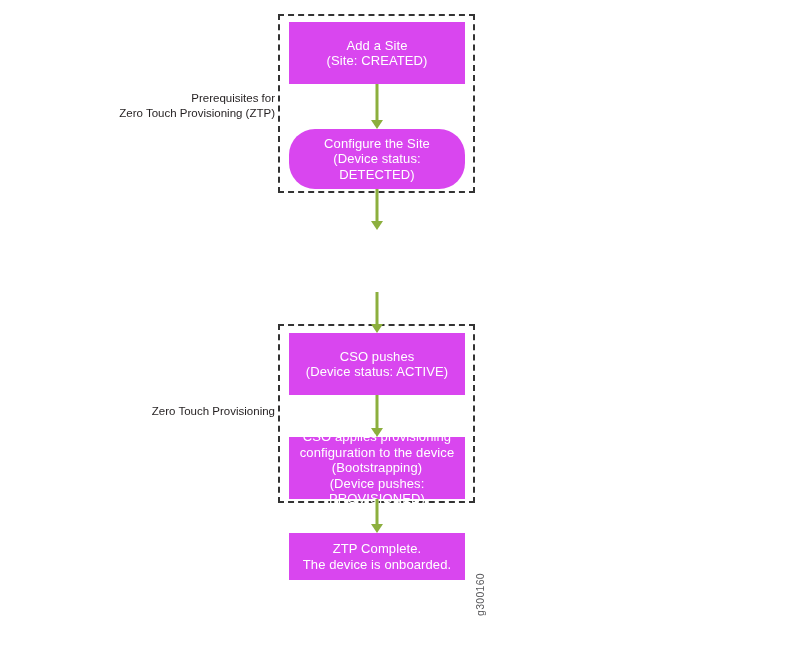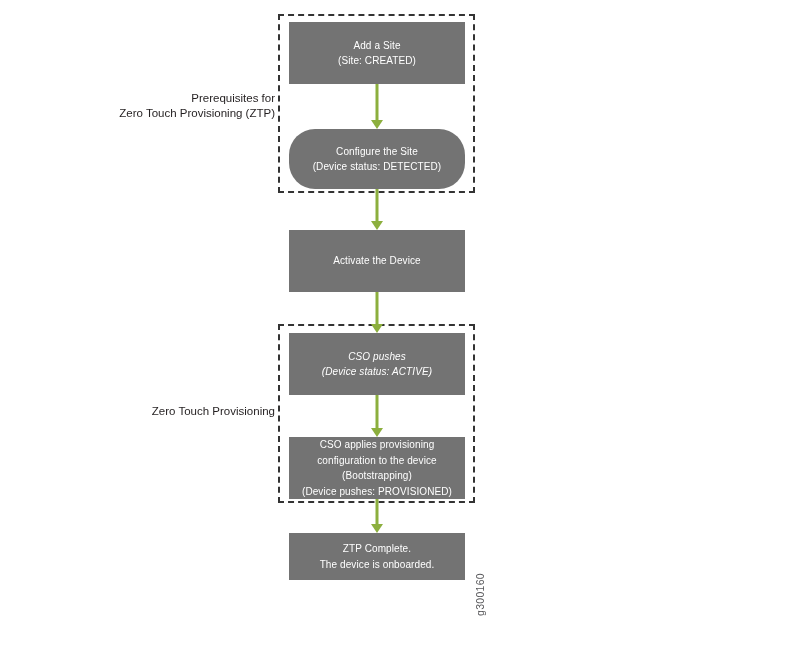--- a/index.html
+++ b/index.html
@@ -24,28 +24,28 @@
   .group-frame {
     position: absolute;
     border: 2px dashed #333333;
     box-sizing: border-box;
     background: transparent;
   }
 
   
   .node {
     position: absolute;
-    background: #737373;
+    background: #d946ef;
     box-sizing: border-box;
     display: flex;
     align-items: center;
     justify-content: center;
     text-align: center;
     color: #ffffff;
-    font-size: 10px;
+    font-size: 13px;
     line-height: 15.5px;
     letter-spacing: 0.1px;
     padding: 2px 6px;
   }
   .node .node-text {
     display: block;
     white-space: pre-line;
   }
 
   
@@ -122,30 +122,27 @@
   <div class="node" style="left:289px; top:129px; width:176px; height:60px;border-radius:26px;">
     <span class="node-text">Configure the Site
 (Device status: DETECTED)</span>
   </div>
 
   <div class="arrow" style="left:369px; top:189px; height:41px;">
     <div class="shaft" style="height:32px;"></div>
     <div class="head"></div>
   </div>
 
-  <div class="node" style="left:289px; top:230px; width:176px; height:62px;">
-    <span class="node-text">Activate the Device</span>
-  </div>
 
   <div class="arrow" style="left:369px; top:292px; height:41px;">
     <div class="shaft" style="height:32px;"></div>
     <div class="head"></div>
   </div>
 
-  <div class="node" style="left:289px; top:333px; width:176px; height:62px;font-style:italic;">
+  <div class="node" style="left:289px; top:333px; width:176px; height:62px;">
     <span class="node-text">CSO pushes
 (Device status: ACTIVE)</span>
   </div>
 
   <div class="arrow" style="left:369px; top:395px; height:42px;">
     <div class="shaft" style="height:33px;"></div>
     <div class="head"></div>
   </div>
 
   <div class="node" style="left:289px; top:437px; width:176px; height:62px;">

